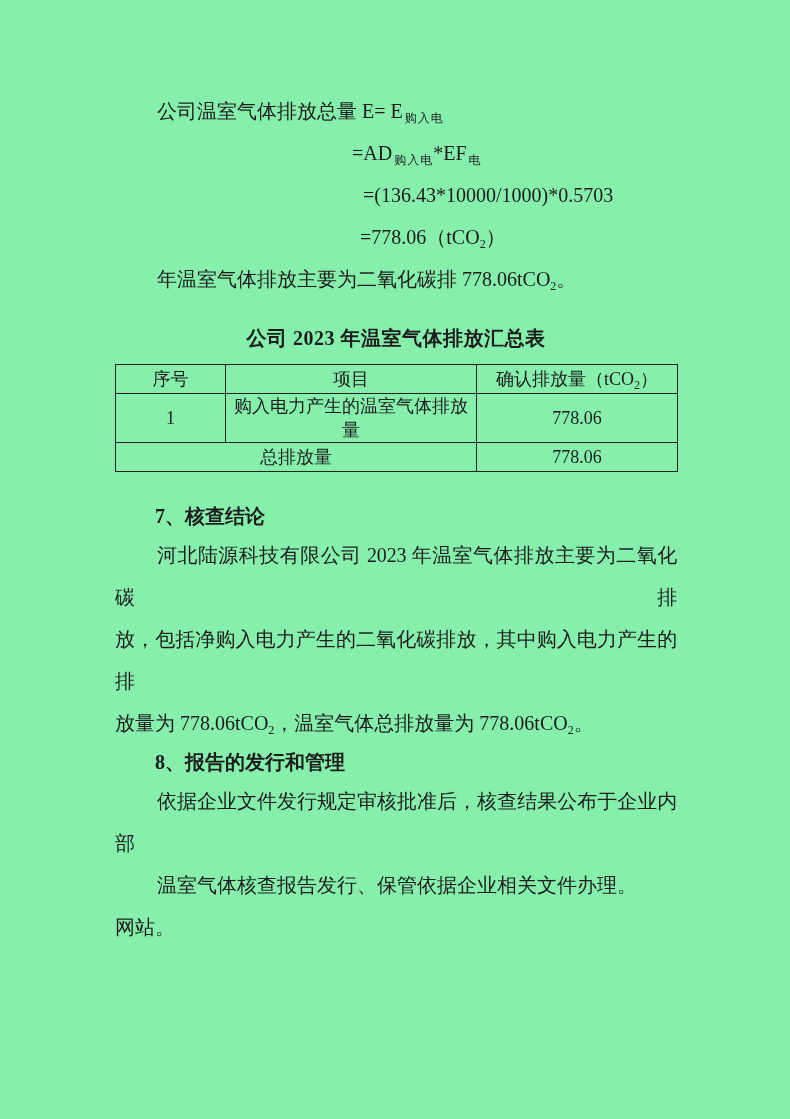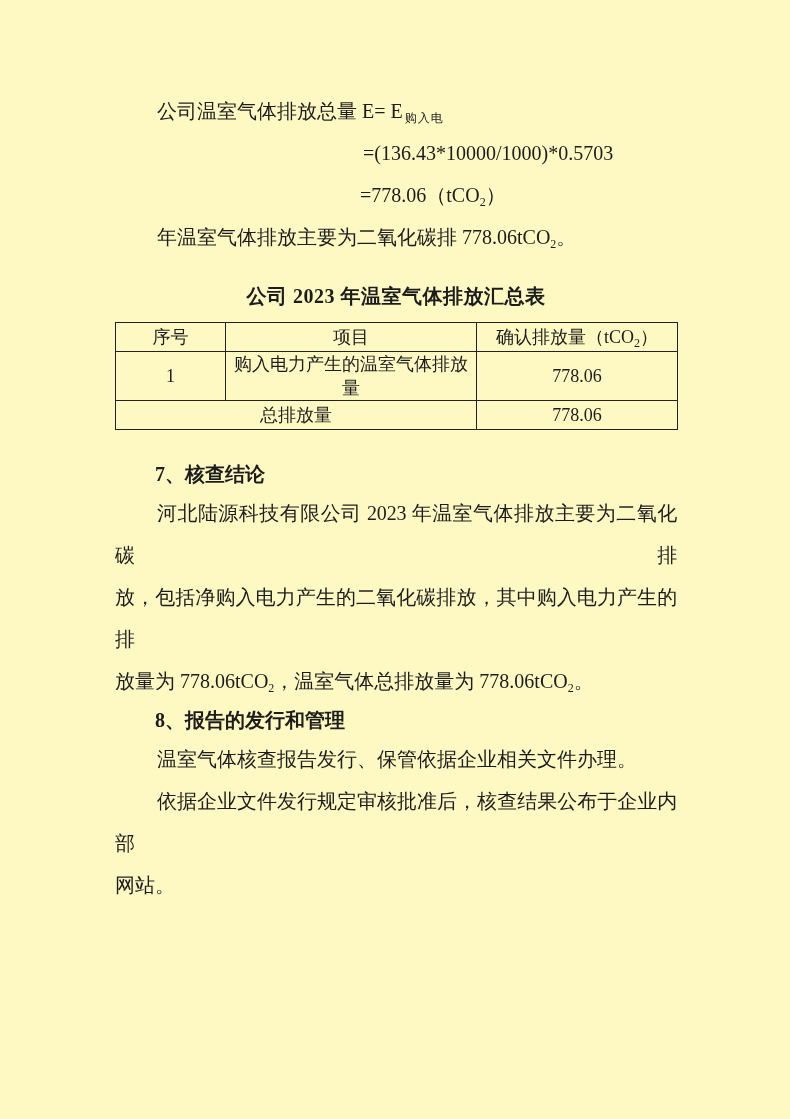--- a/index.html
+++ b/index.html
@@ -7,21 +7,21 @@
   body {
     background: #ffffff;
     font-family: "Liberation Serif", "DejaVu Serif", serif;
     color: #1c1c1c;
     overflow: hidden;
   }
   .page {
     position: relative;
     width: 790px;
     height: 1119px;
-    background: #fef9c3;
+    background: #86efac;
     padding: 90px 113px 0 115px;
   }
   .line {
     font-size: 20px;
     line-height: 42px;
     white-space: nowrap;
   }
   .indent { text-indent: 42px; }
   .fill {
     white-space: normal;
@@ -74,20 +74,21 @@
   }
   .h7 { margin-top: 26px; }
 </style>
 </head>
 <body>
 
 <div class="page">
 
   <div>
     <p class="line indent"><span>公司温室气体排放总量 E= E</span><sub class="cjk">购入电</sub></p>
+    <p class="line f2"><span>=AD</span><sub class="cjk">购入电</sub><span>*EF</span><sub class="cjk">电</sub></p>
     <p class="line f3">=(136.43*10000/1000)*0.5703</p>
     <p class="line f4"><span>=778.06（tCO</span><sub>2</sub><span>）</span></p>
   </div>
 
   <p class="line indent"><span>年温室气体排放主要为二氧化碳排 778.06tCO</span><sub>2</sub><span>。</span></p>
 
   <div class="tbl-title">公司 2023 年温室气体排放汇总表</div>
 
   <table class="summary">
     <colgroup>
@@ -112,17 +113,17 @@
     </tr>
   </tbody>
     </table>
 
   <div class="heading h7">7、核查结论</div>
   <p class="line indent fill">河北陆源科技有限公司 2023 年温室气体排放主要为二氧化碳排</p>
   <p class="line fill">放，包括净购入电力产生的二氧化碳排放，其中购入电力产生的排</p>
   <p class="line"><span>放量为 778.06tCO</span><sub>2</sub><span>，温室气体总排放量为 778.06tCO</span><sub>2</sub><span>。</span></p>
 
   <div class="heading">8、报告的发行和管理</div>
+  <p class="line indent fill">依据企业文件发行规定审核批准后，核查结果公布于企业内部</p>
   <p class="line indent">温室气体核查报告发行、保管依据企业相关文件办理。</p>
-  <p class="line indent fill">依据企业文件发行规定审核批准后，核查结果公布于企业内部</p>
   <p class="line">网站。</p>
 
 </div>
 
 </body></html>

